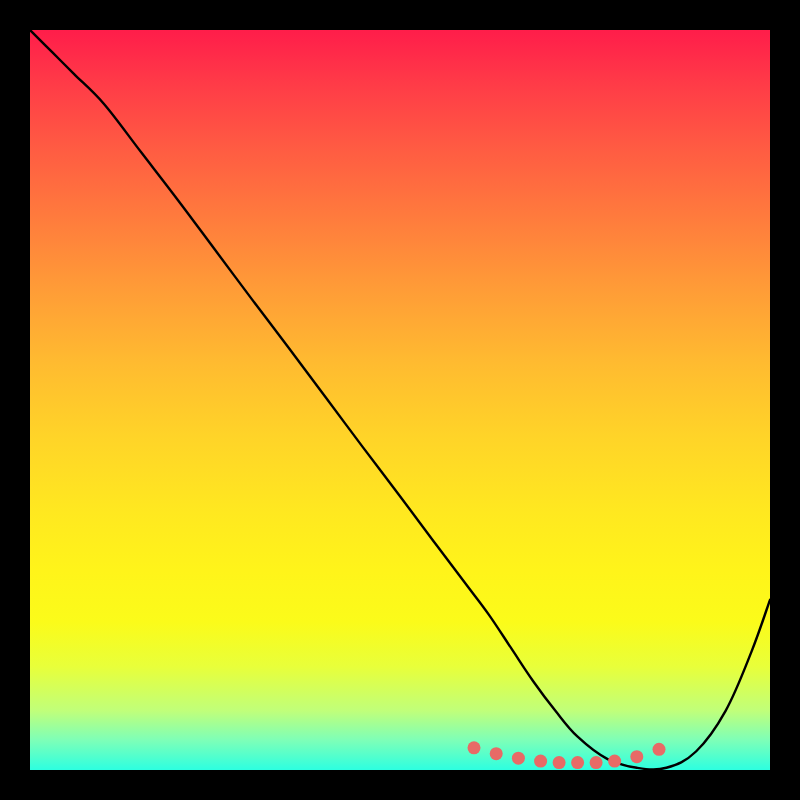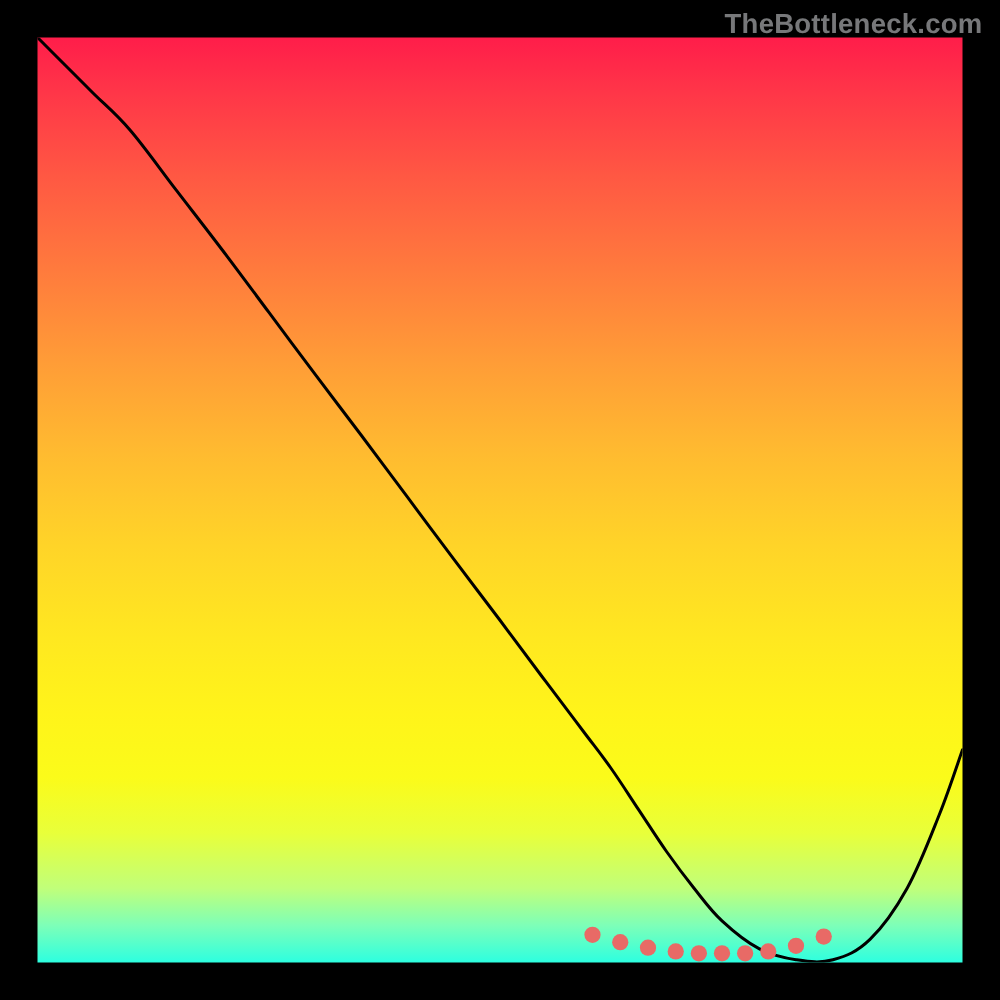--- a/index.html
+++ b/index.html
@@ -48,21 +48,20 @@
     font-size: 22px;
     font-weight: 600;
     color: #77787a;
     letter-spacing: 0.2px;
   }
 </style>
 </head>
 <body>
 
 <div class="root">
-  <div class="watermark">TheBottleneck.com</div>
 
   <div class="plot-area">
     <div class="gradient-bg"></div>
     <svg class="curve" viewBox="0 0 740 740" preserveAspectRatio="none">
       <path id="curve-path" fill="none" stroke="#000000" stroke-width="2.4" stroke-linecap="round" d="M 0.00 0.00 C 4.00 4.00, 14.21 14.21, 22.20 22.20 C 30.19 30.19, 35.08 35.08, 44.40 44.40 C 53.72 53.72, 62.01 60.01, 74.00 74.00 C 85.99 87.99, 97.68 104.78, 111.00 122.10 C 124.32 139.42, 134.68 152.62, 148.00 170.20 C 161.32 187.78, 171.68 201.93, 185.00 219.78 C 198.32 237.63, 208.68 251.64, 222.00 269.36 C 235.32 287.08, 245.68 300.48, 259.00 318.20 C 272.32 335.92, 282.68 349.93, 296.00 367.78 C 309.32 385.63, 319.68 399.64, 333.00 417.36 C 346.32 435.08, 356.68 448.48, 370.00 466.20 C 383.32 483.92, 395.01 499.80, 407.00 515.78 C 418.99 531.76, 427.28 542.61, 436.60 555.00 C 445.92 567.39, 450.81 573.28, 458.80 584.60 C 466.79 595.92, 473.01 605.91, 481.00 617.90 C 488.99 629.89, 495.21 639.88, 503.20 651.20 C 511.19 662.52, 517.41 670.81, 525.40 680.80 C 533.39 690.79, 538.28 698.04, 547.60 706.70 C 556.92 715.36, 566.54 723.31, 577.20 728.90 C 587.86 734.49, 596.14 736.18, 606.80 737.78 C 617.46 739.38, 625.74 740.71, 636.40 737.78 C 647.06 734.85, 655.34 731.76, 666.00 721.50 C 676.66 711.24, 685.61 698.78, 695.60 680.80 C 705.59 662.82, 713.51 641.58, 721.50 621.60 C 729.49 601.62, 736.67 579.12, 740.00 569.80"></path>
       <g id="dot-layer">
           <circle cx="444.00" cy="717.80" r="6.5" fill="#e86a66"></circle>
           <circle cx="466.20" cy="723.72" r="6.5" fill="#e86a66"></circle>
           <circle cx="488.40" cy="728.16" r="6.5" fill="#e86a66"></circle>
           <circle cx="510.60" cy="731.12" r="6.5" fill="#e86a66"></circle>

